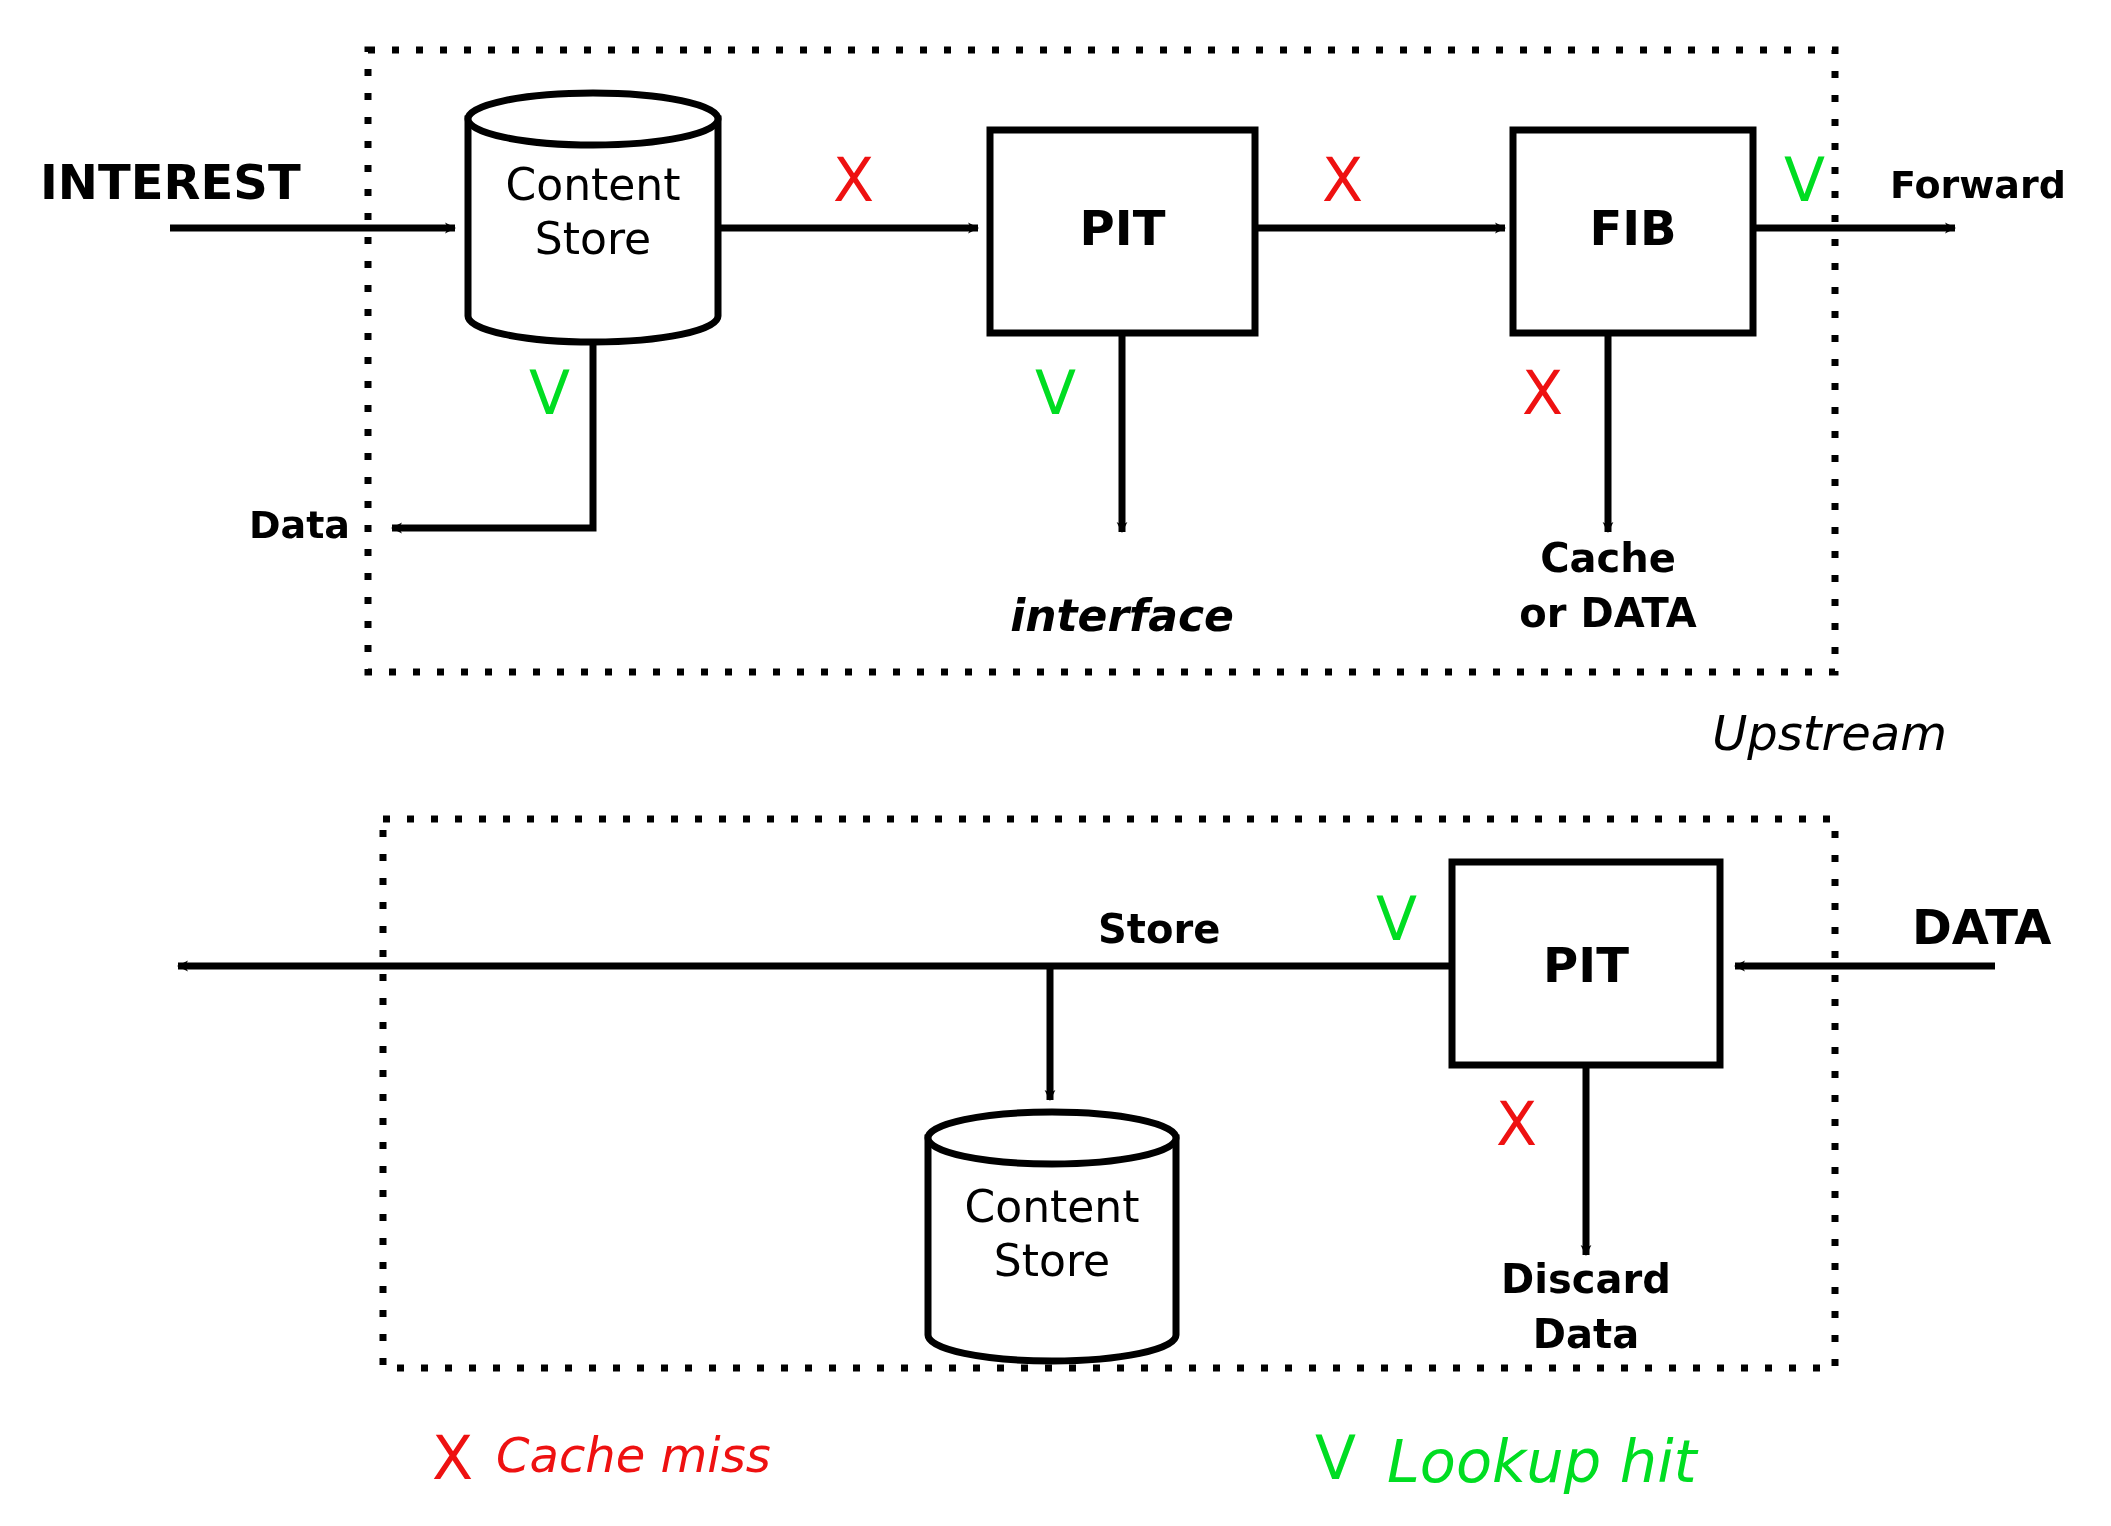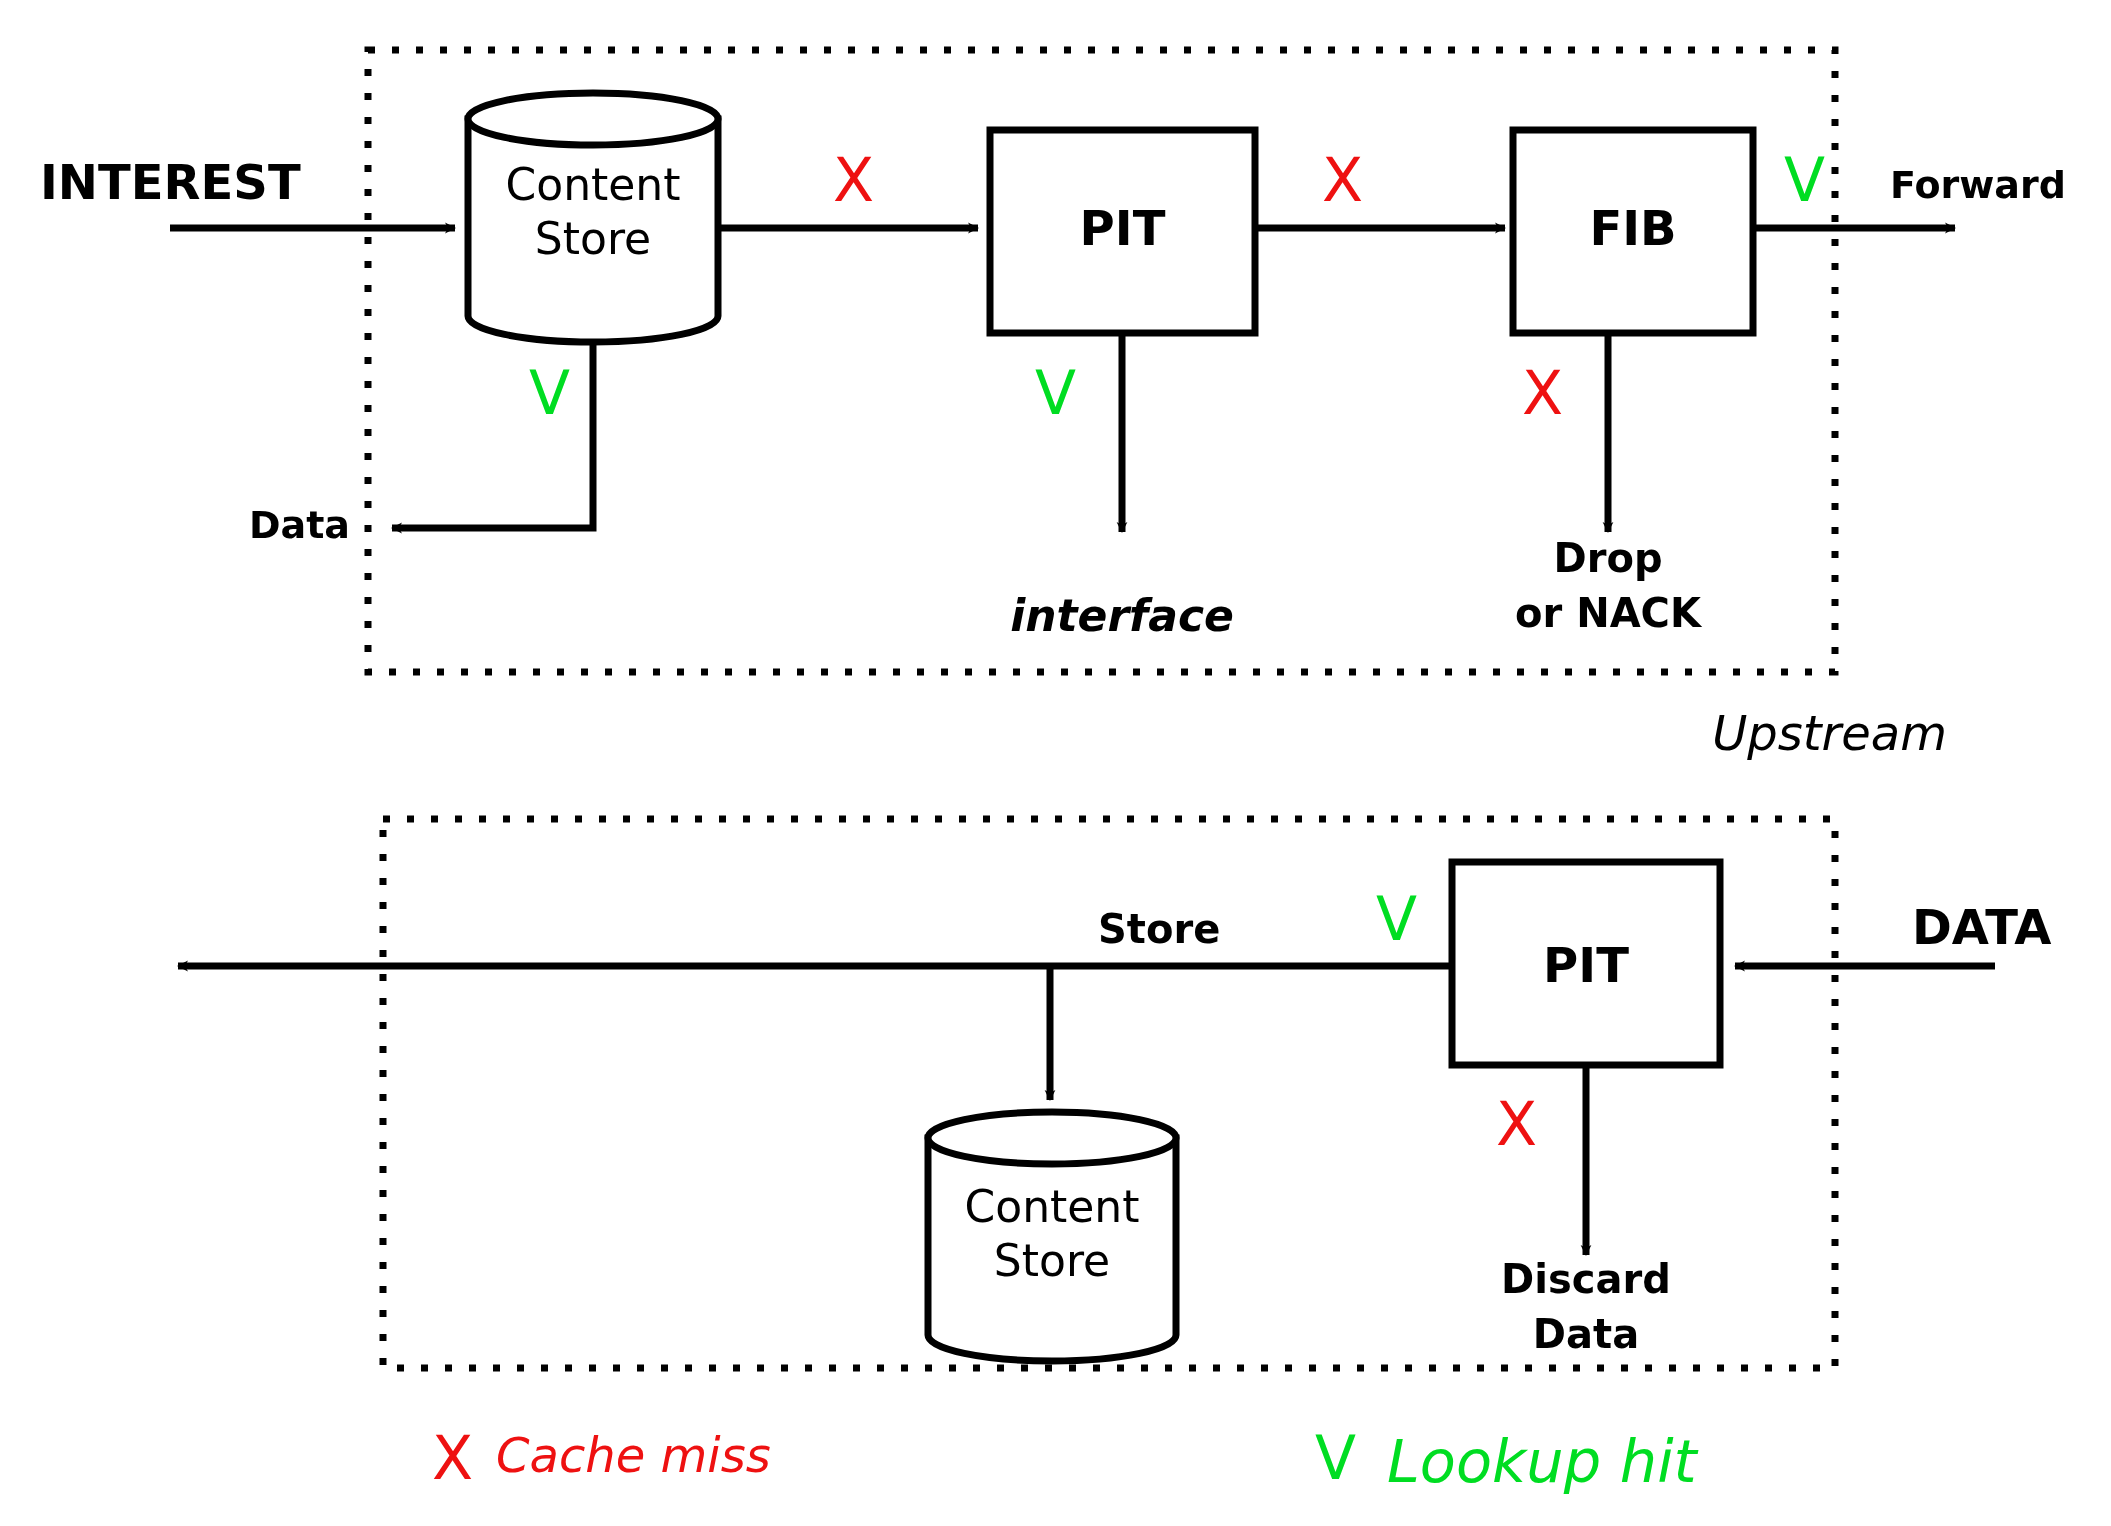--- a/index.html
+++ b/index.html
@@ -124,22 +124,22 @@
   <div class="mark" style="left:1035px; top:363px; font-size:60px; color:#00dd22;">V</div>
   <div class="mark" style="left:1784px; top:150px; font-size:60px; color:#00dd22;">V</div>
   <div class="mark" style="left:1522px; top:363px; font-size:60px; color:#ee1111;">X</div>
 
   <div class="lbl bold rt" style="left:85px; top:505px; width:265px; font-size:38px;">Data</div>
 
   <div class="lbl bold" style="left:1890px; top:165px; width:230px; font-size:38px;">Forward</div>
 
   <div class="lbl bold ctr" style="left:872px; top:592px; width:500px; font-size:44px;font-style:italic;">interface</div>
 
-  <div class="lbl bold ctr" style="left:1408px; top:537px; width:400px; font-size:40px;">Drop</div>
-  <div class="lbl bold ctr" style="left:1408px; top:592px; width:400px; font-size:40px;">or NACK</div>
+  <div class="lbl bold ctr" style="left:1408px; top:537px; width:400px; font-size:40px;">Cache</div>
+  <div class="lbl bold ctr" style="left:1408px; top:592px; width:400px; font-size:40px;">or DATA</div>
 
   <div class="lbl ital rt" style="left:1450px; top:708px; width:497px; font-size:48px;">Upstream</div>
 
   <div class="lbl bold" style="left:1912px; top:902px; width:220px; font-size:48px;">DATA</div>
 
   <div class="lbl bold ctr" style="left:1452px; top:940px; width:268px; font-size:48px;">PIT</div>
 
   <div class="lbl bold" style="left:1098px; top:908px; width:240px; font-size:40px;">Store</div>
 
   <div class="mark" style="left:1376px; top:889px; font-size:60px; color:#00dd22;">V</div>

